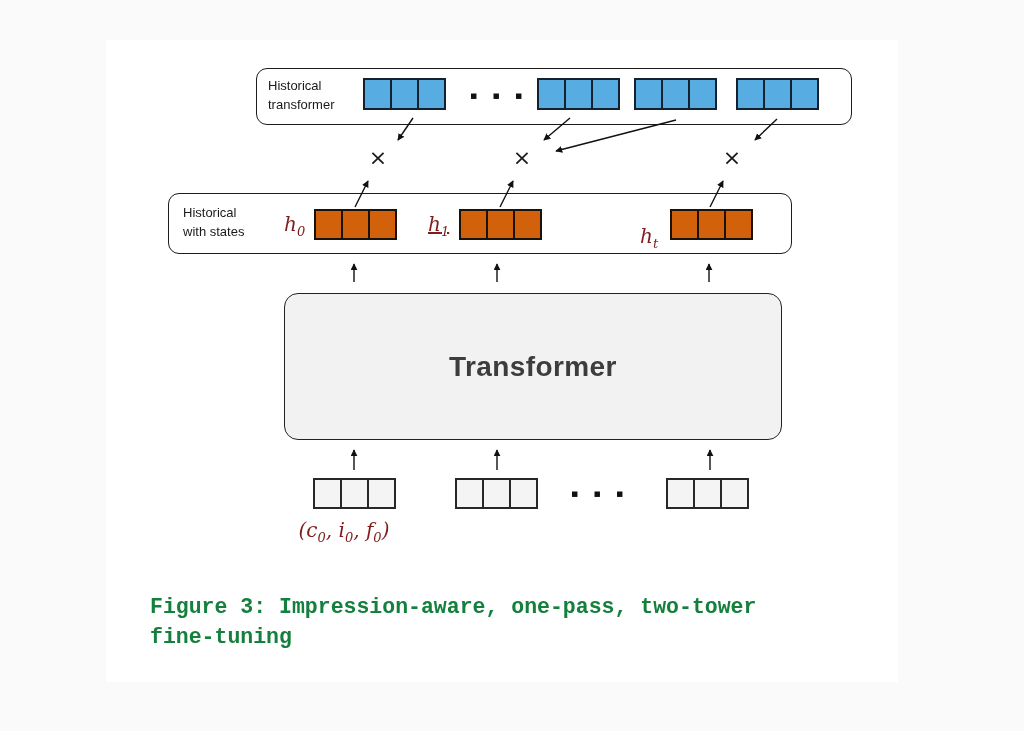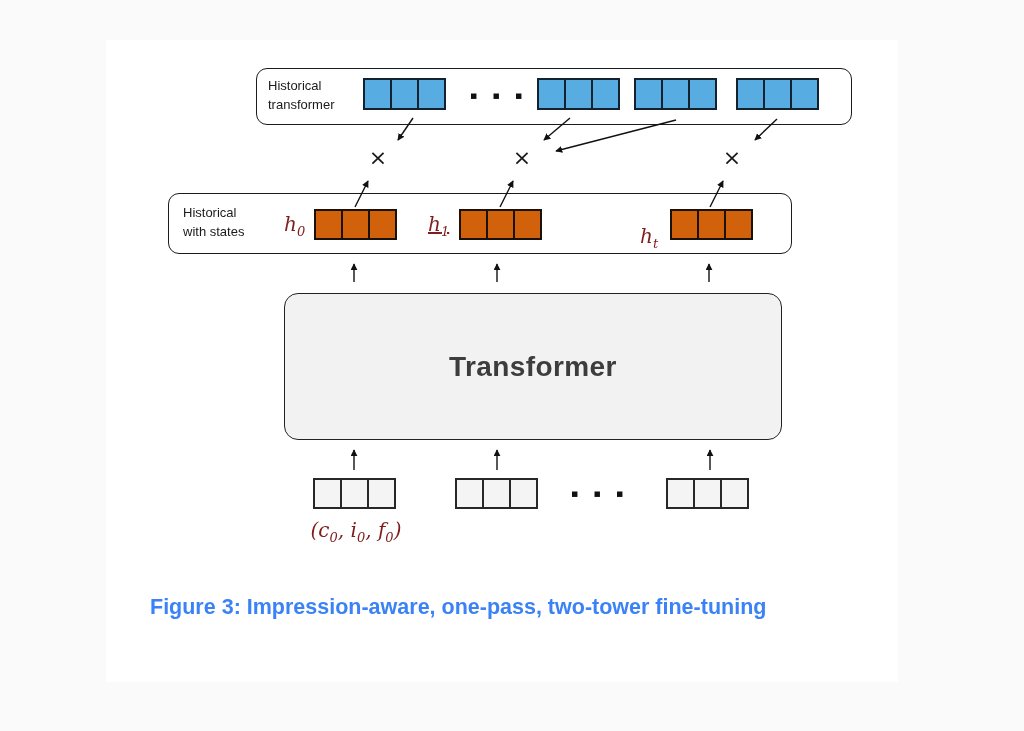--- a/index.html
+++ b/index.html
@@ -47,32 +47,32 @@
   .t2 { left:507px; top:145px; }
   .t3 { left:717px; top:145px; }
 
   .mathlabel { position:absolute; font-family:"DejaVu Serif", serif; font-style:italic;
                font-size:20px; color:#7f1d1d; white-space:nowrap; }
   .mathlabel sub { font-size:13px; font-style:italic; }
   .h0 { left:284px; top:212px; }
   .h1 { left:428px; top:212px;text-decoration:underline; }
   .ht { left:640px; top:224px; }
   .tuple { width:160px; text-align:center; top:518px; }
-  .tu1 { left:276px; }
+  .tu1 { left:264px; }
   .tu2 { left:418px; }
   .tu3 { left:632px; }
 
   .transformer { position:absolute; left:284px; top:293px; width:496px; height:145px;
                  background:#f2f2f2; border:1.6px solid #222222; border-radius:14px;
                  display:flex; align-items:center; justify-content:center; }
   .transformer .tlabel { font-size:28px; font-weight:bold; color:#3d3d3d; letter-spacing:0.4px; }
 
   .caption { position:absolute; left:150px; top:592px; width:680px;
-             font-family:Liberation Sans, sans-serif; font-weight:700;
-             font-size:21.5px; line-height:30px; color:#3b82f6; }
+             font-family:Liberation Mono, monospace; font-weight:700;
+             font-size:21.5px; line-height:30px; color:#15803d; }
 
   svg.arrows { position:absolute; left:0; top:0; }
 </style>
 </head>
 <body>
 
 <div class="panel"></div>
 
 <div class="stage">
 

